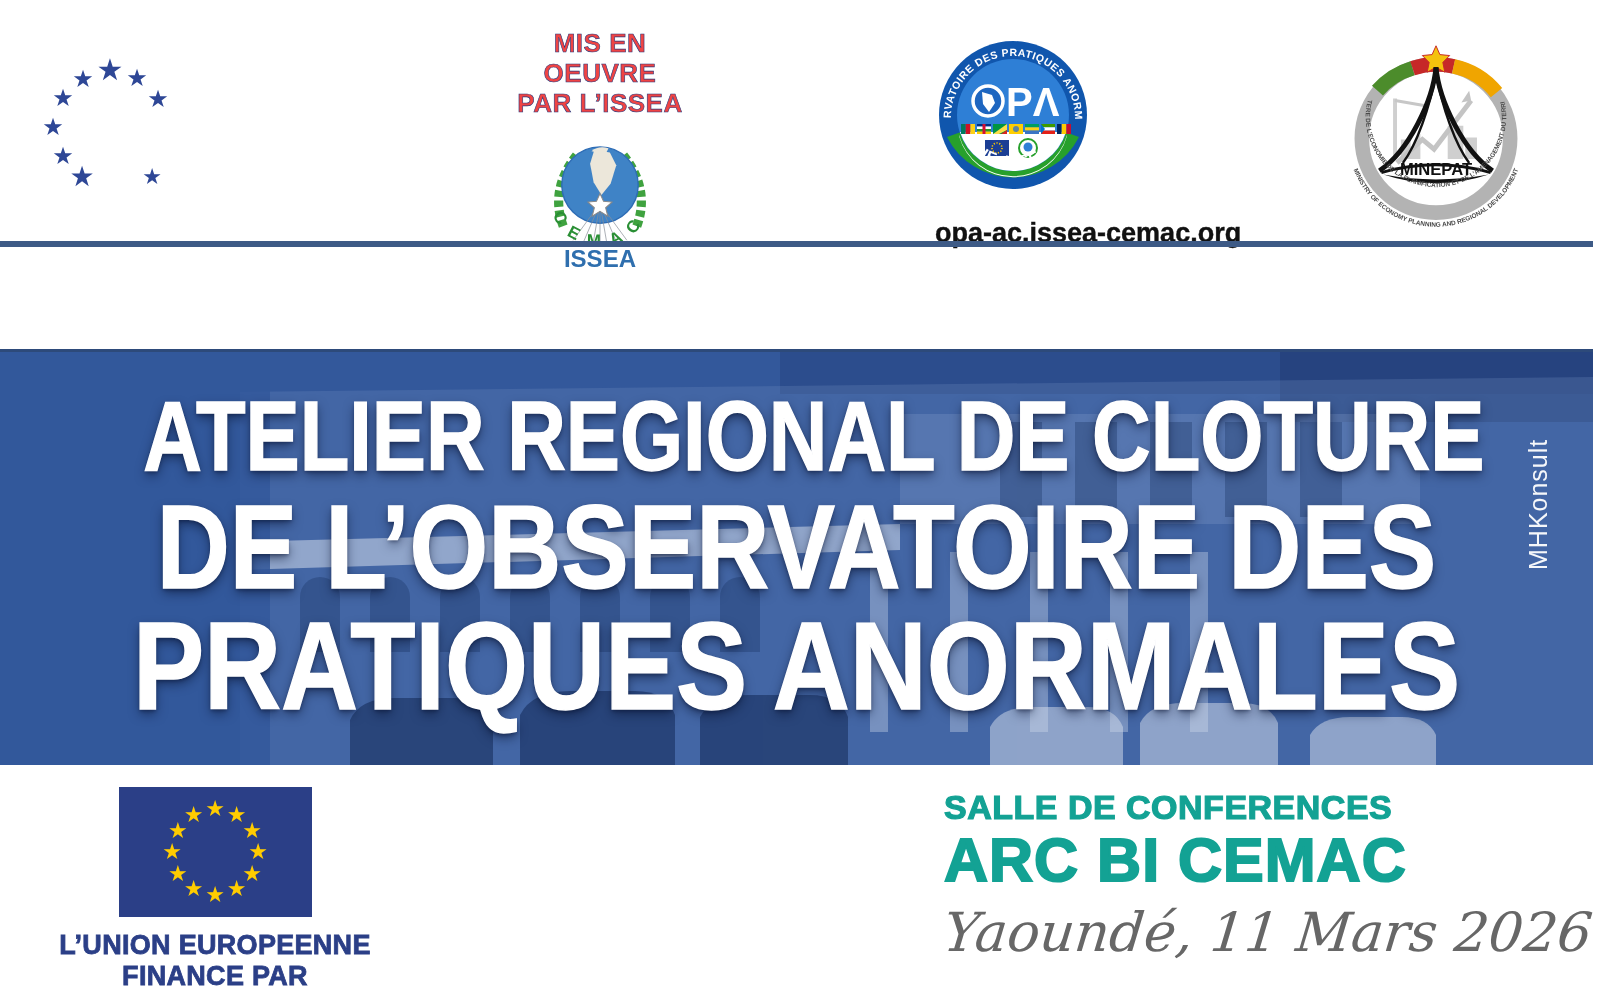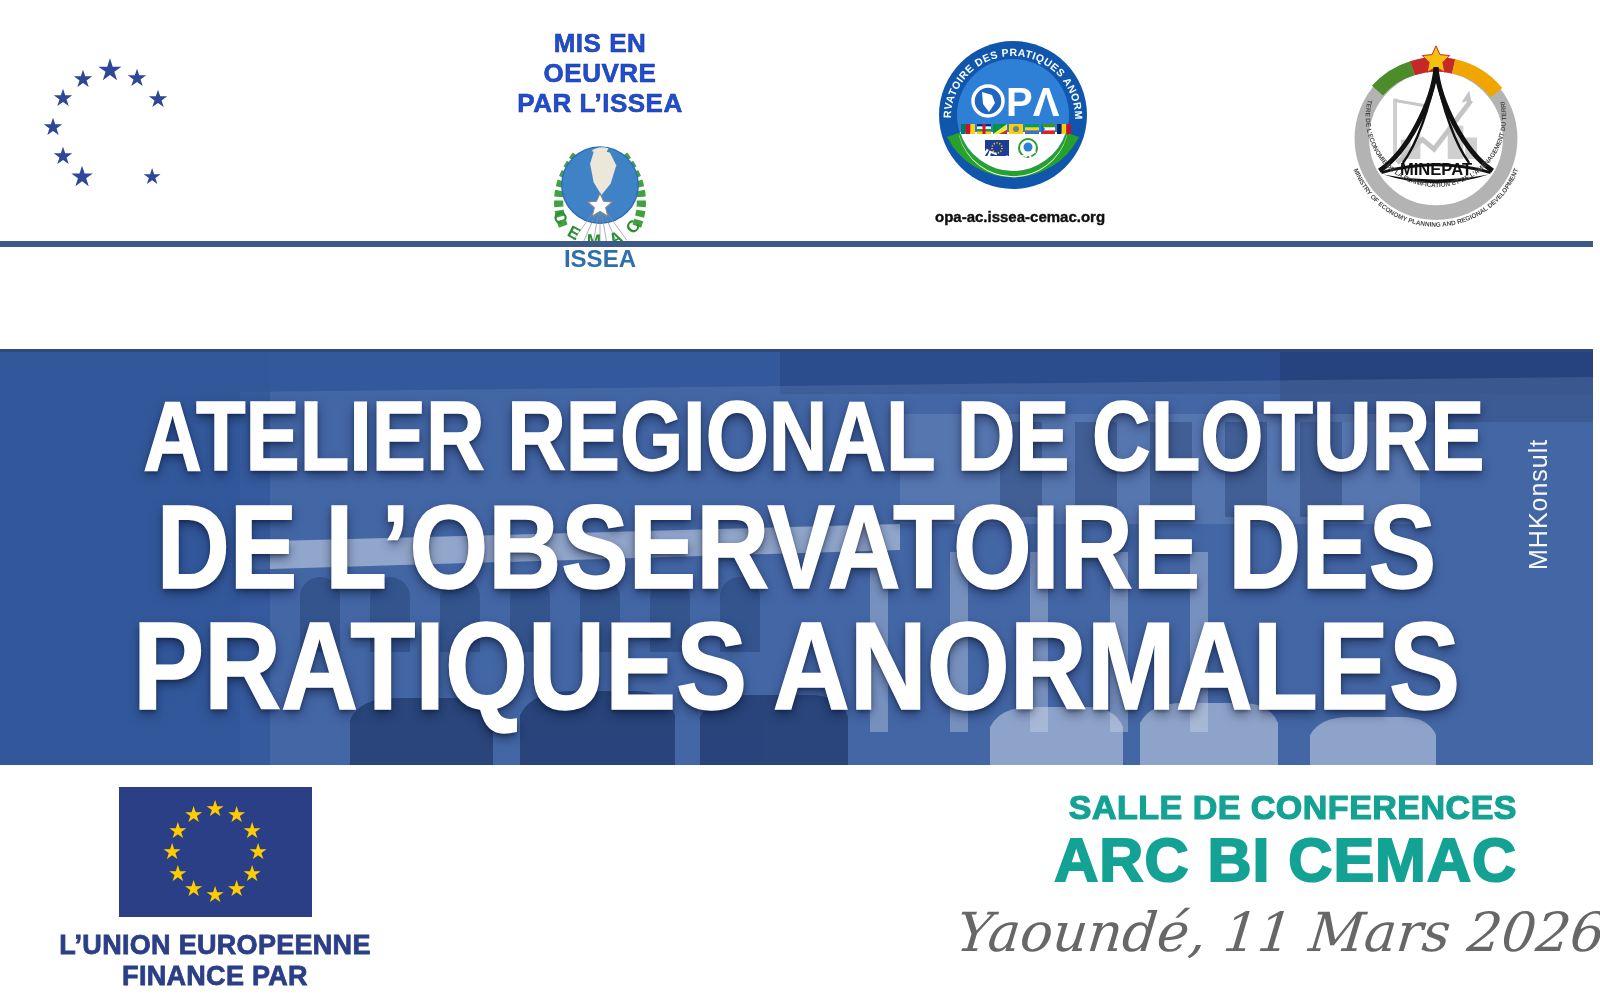--- a/index.html
+++ b/index.html
@@ -9,26 +9,26 @@
   
   .header{position:absolute;left:0;top:0;width:1600px;height:241px;background:#ffffff;}
 
   
   .gg{position:absolute;left:40px;top:50px;width:320px;height:160px;}
   .gg .st{position:absolute;color:#2E4796;line-height:1;transform:translate(-50%,-50%);}
   .gg-text{position:absolute;left:60px;top:32px;color:#2E4796;font-weight:bold;font-size:45px;line-height:52px;letter-spacing:-1px;}
 
   
   .issea{position:absolute;left:500px;top:28px;width:200px;height:205px;text-align:center;}
-  .issea-cap{color:#1d4ed8;font-weight:bold;font-size:26px;line-height:30px;letter-spacing:.5px;-webkit-text-stroke:.6px #24397E;}
+  .issea-cap{color:#ef4444;font-weight:bold;font-size:26px;line-height:30px;letter-spacing:.5px;-webkit-text-stroke:.6px #24397E;}
   .issea-svg{display:block;margin:2px auto 0;}
 
   
   .opa{position:absolute;left:935px;top:40px;width:155px;text-align:center;}
-  .opa-url{margin-top:14px;color:#111111;font-weight:bold;font-size:15px;white-space:nowrap;-webkit-text-stroke:.4px #111;}
+  .opa-url{margin-top:24px;color:#111111;font-weight:bold;font-size:27px;white-space:nowrap;-webkit-text-stroke:.4px #111;}
 
   
   .minepat{position:absolute;left:1338px;top:38px;}
 
   
   .divider{position:absolute;left:0;top:241px;width:1593px;height:6px;background:#3D5A86;}
   .green-band{position:absolute;left:0;top:247px;width:1593px;height:102px;background:#068C3B;
               color:#ffffff;text-align:center;font-weight:bold;font-size:33px;line-height:44px;
               padding-top:9px;box-sizing:border-box;-webkit-text-stroke:1px #fff;
               text-shadow:1px 2px 3px rgba(0,50,20,.30);letter-spacing:.3px;}
@@ -47,21 +47,21 @@
 
   
   .footer{position:absolute;left:0;top:765px;width:1600px;height:242px;background:#ffffff;}
 
   .eu-block{position:absolute;left:30px;top:22px;width:370px;text-align:center;}
   .eu-flag{position:relative;width:193px;height:130px;background:#2B3F87;margin:0 auto;}
   .eu-flag .st{position:absolute;color:#FFCC00;font-size:22px;line-height:1;transform:translate(-50%,-50%);}
   .eu-cap{margin-top:13px;color:#2B3F87;font-weight:bold;font-size:27px;line-height:31px;
           -webkit-text-stroke:.8px #2B3F87;letter-spacing:.3px;}
 
-  .venue{position:absolute;right:83px;top:22px;width:560px;text-align:right;color:#13A294;}
+  .venue{position:absolute;right:96px;top:22px;width:560px;text-align:left;color:#13A294;}
   .venue-l1{font-weight:bold;font-size:34px;line-height:40px;-webkit-text-stroke:1.2px #13A294;letter-spacing:.5px;}
   .venue-l2{font-weight:bold;font-size:61px;line-height:66px;-webkit-text-stroke:2px #13A294;letter-spacing:1px;}
   .venue-date{margin-top:10px;color:#676767;font-family:"DejaVu Serif",serif;font-style:italic;
               font-size:54px;line-height:60px;transform:skewX(-6deg);white-space:nowrap;}
 </style>
 </head>
 <body>
 
 <div class="poster">
 

